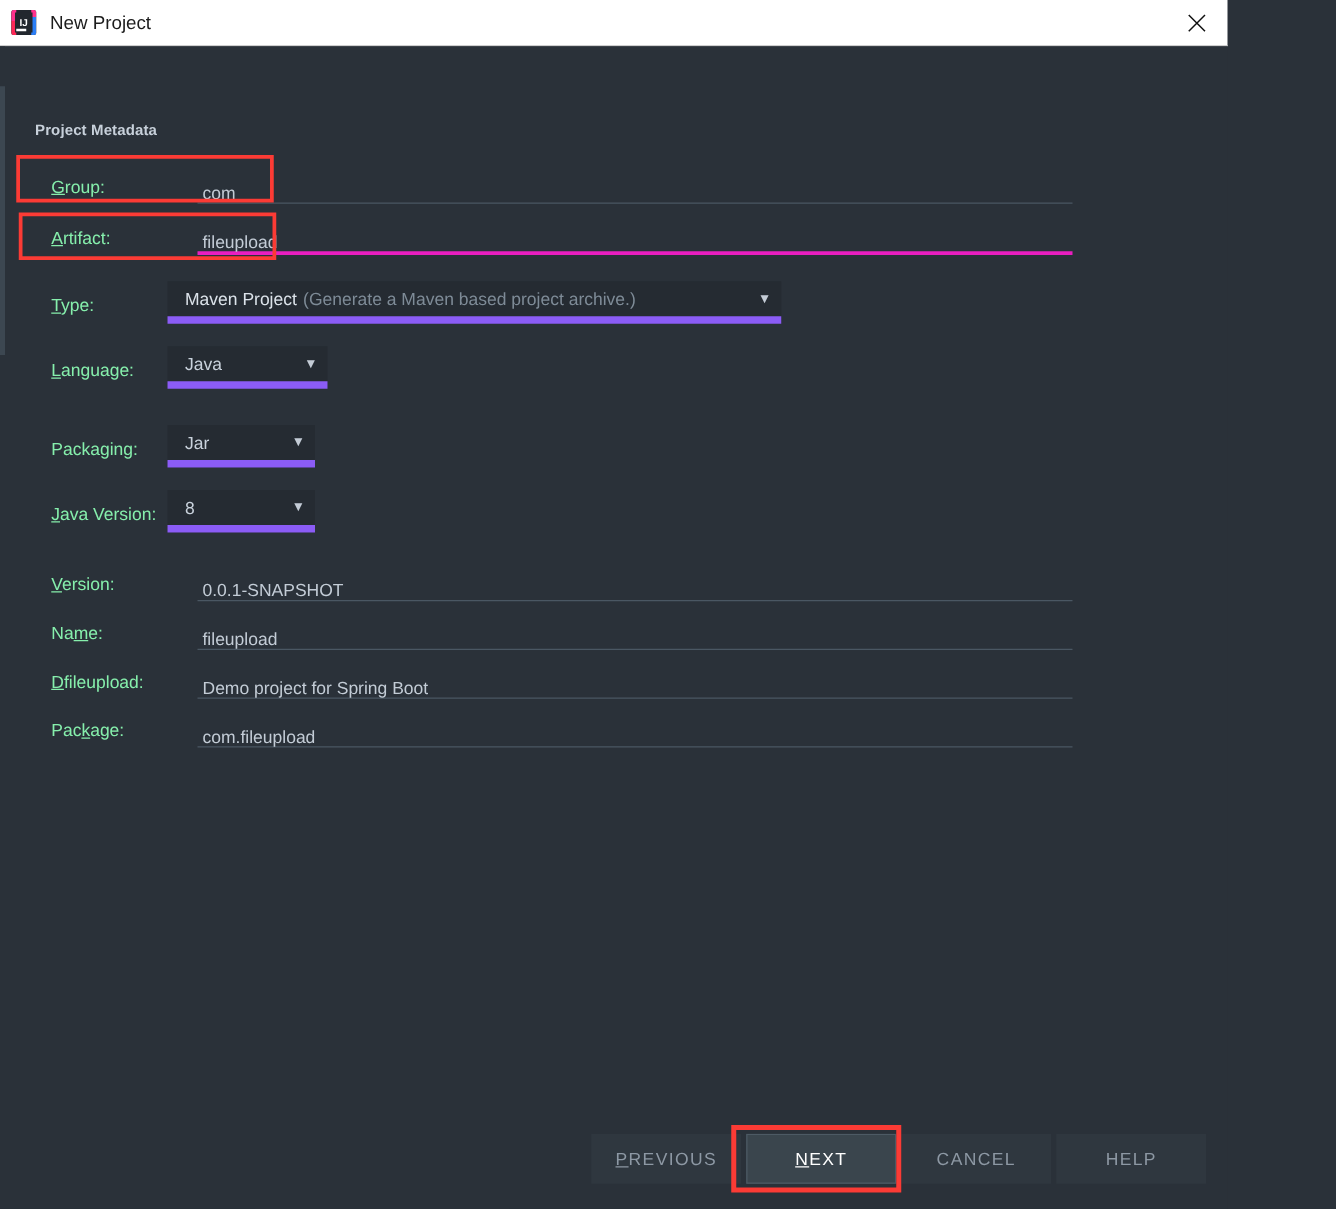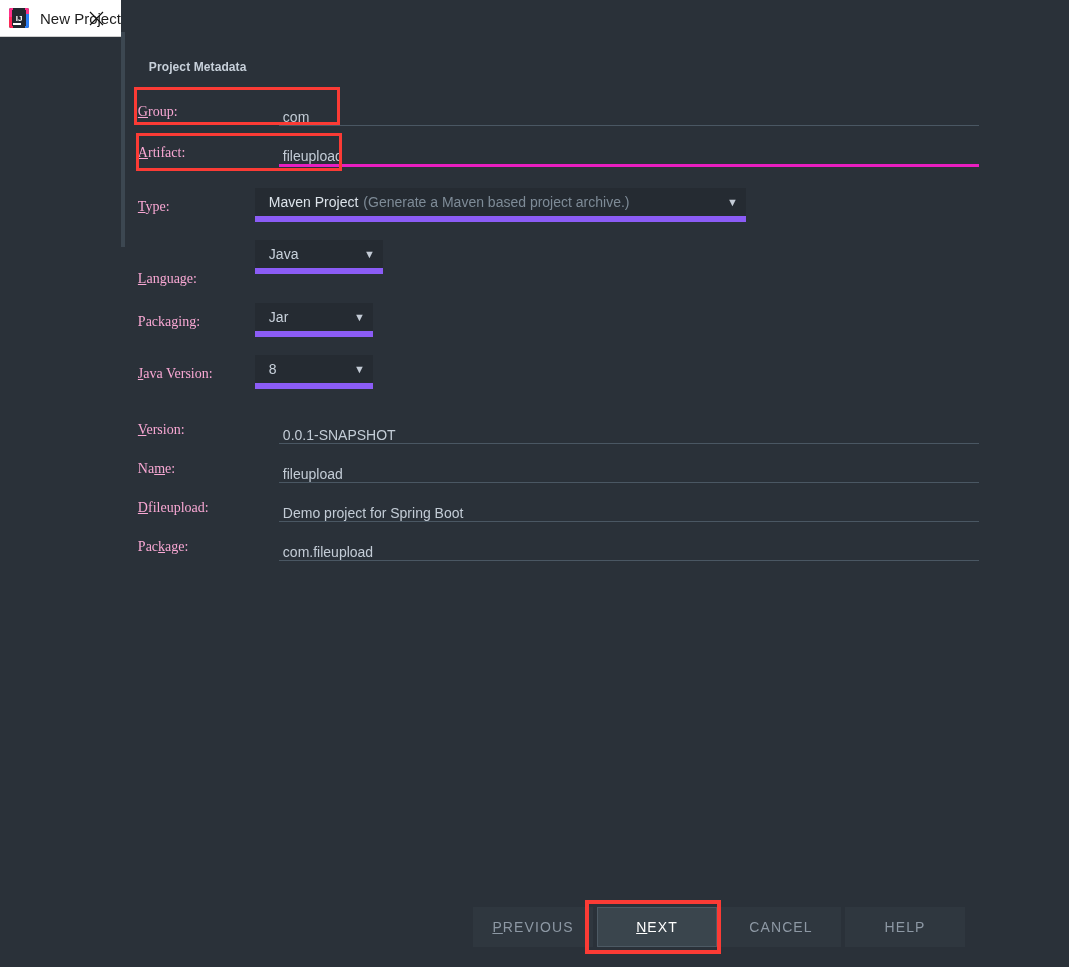--- a/index.html
+++ b/index.html
@@ -17,21 +17,21 @@
     -webkit-font-smoothing: antialiased;
   }
 
   
   #window {
     position: relative;
     width: 982px;
     height: 967px;
     background: #2a3139;
     display: flex;
-    flex-direction: row;
+    flex-direction: column;
   }
 
   
   #titlebar {
     position: relative;
     height: 37px;
     min-height: 37px;
     background: #ffffff;
     border-bottom: 1px solid #cfcfcf;
     display: flex;
@@ -109,25 +109,24 @@
   #section-title {
     position: absolute;
     left: 28px; top: 60px;
     font-size: 12px;
     font-weight: bold;
     color: #c7d0da;
     letter-spacing: 0.1px;
   }
   .lbl {
     position: absolute;
-    left: 17px;
+    left: 41px;
     font-size: 14px;
-    color: #f9a8d4;
+    color: #86efac;
     white-space: nowrap;
-    font-family: Liberation Serif, serif;
   }
   .lbl .mn { text-decoration: underline; }
 
   
   .textfield {
     position: absolute;
     left: 133px;
     width: 700px;
     height: 30px;
     border-bottom: 1px solid #4a5763;
@@ -257,21 +256,21 @@
     </div>
     <div class="annot" style="left:15px; top:133px; width:206px; height:38px;"></div>
 
     <div class="lbl" style="top:199px;"><span class="mn">T</span><span>ype:</span></div>
     <div class="combo" style="left:134px; top:188px; width:491px;">
       <span class="strong">Maven Project</span>
       <span class="dim" style="margin-left:5px;">(Generate a Maven based project archive.)</span>
       <span class="arrow">▼</span>
     </div>
 
-    <div class="lbl" style="top:251px;margin-top:20px;"><span class="mn">L</span><span>anguage:</span></div>
+    <div class="lbl" style="top:251px;"><span class="mn">L</span><span>anguage:</span></div>
     <div class="combo" style="left:134px; top:240px; width:128px;">
       <span>Java</span>
       <span class="arrow">▼</span>
     </div>
 
     <div class="lbl" style="top:314px;"><span>Packa</span><span class="mn">g</span><span>ing:</span></div>
     <div class="combo" style="left:134px; top:303px; width:118px;">
       <span>Jar</span>
       <span class="arrow">▼</span>
     </div>

